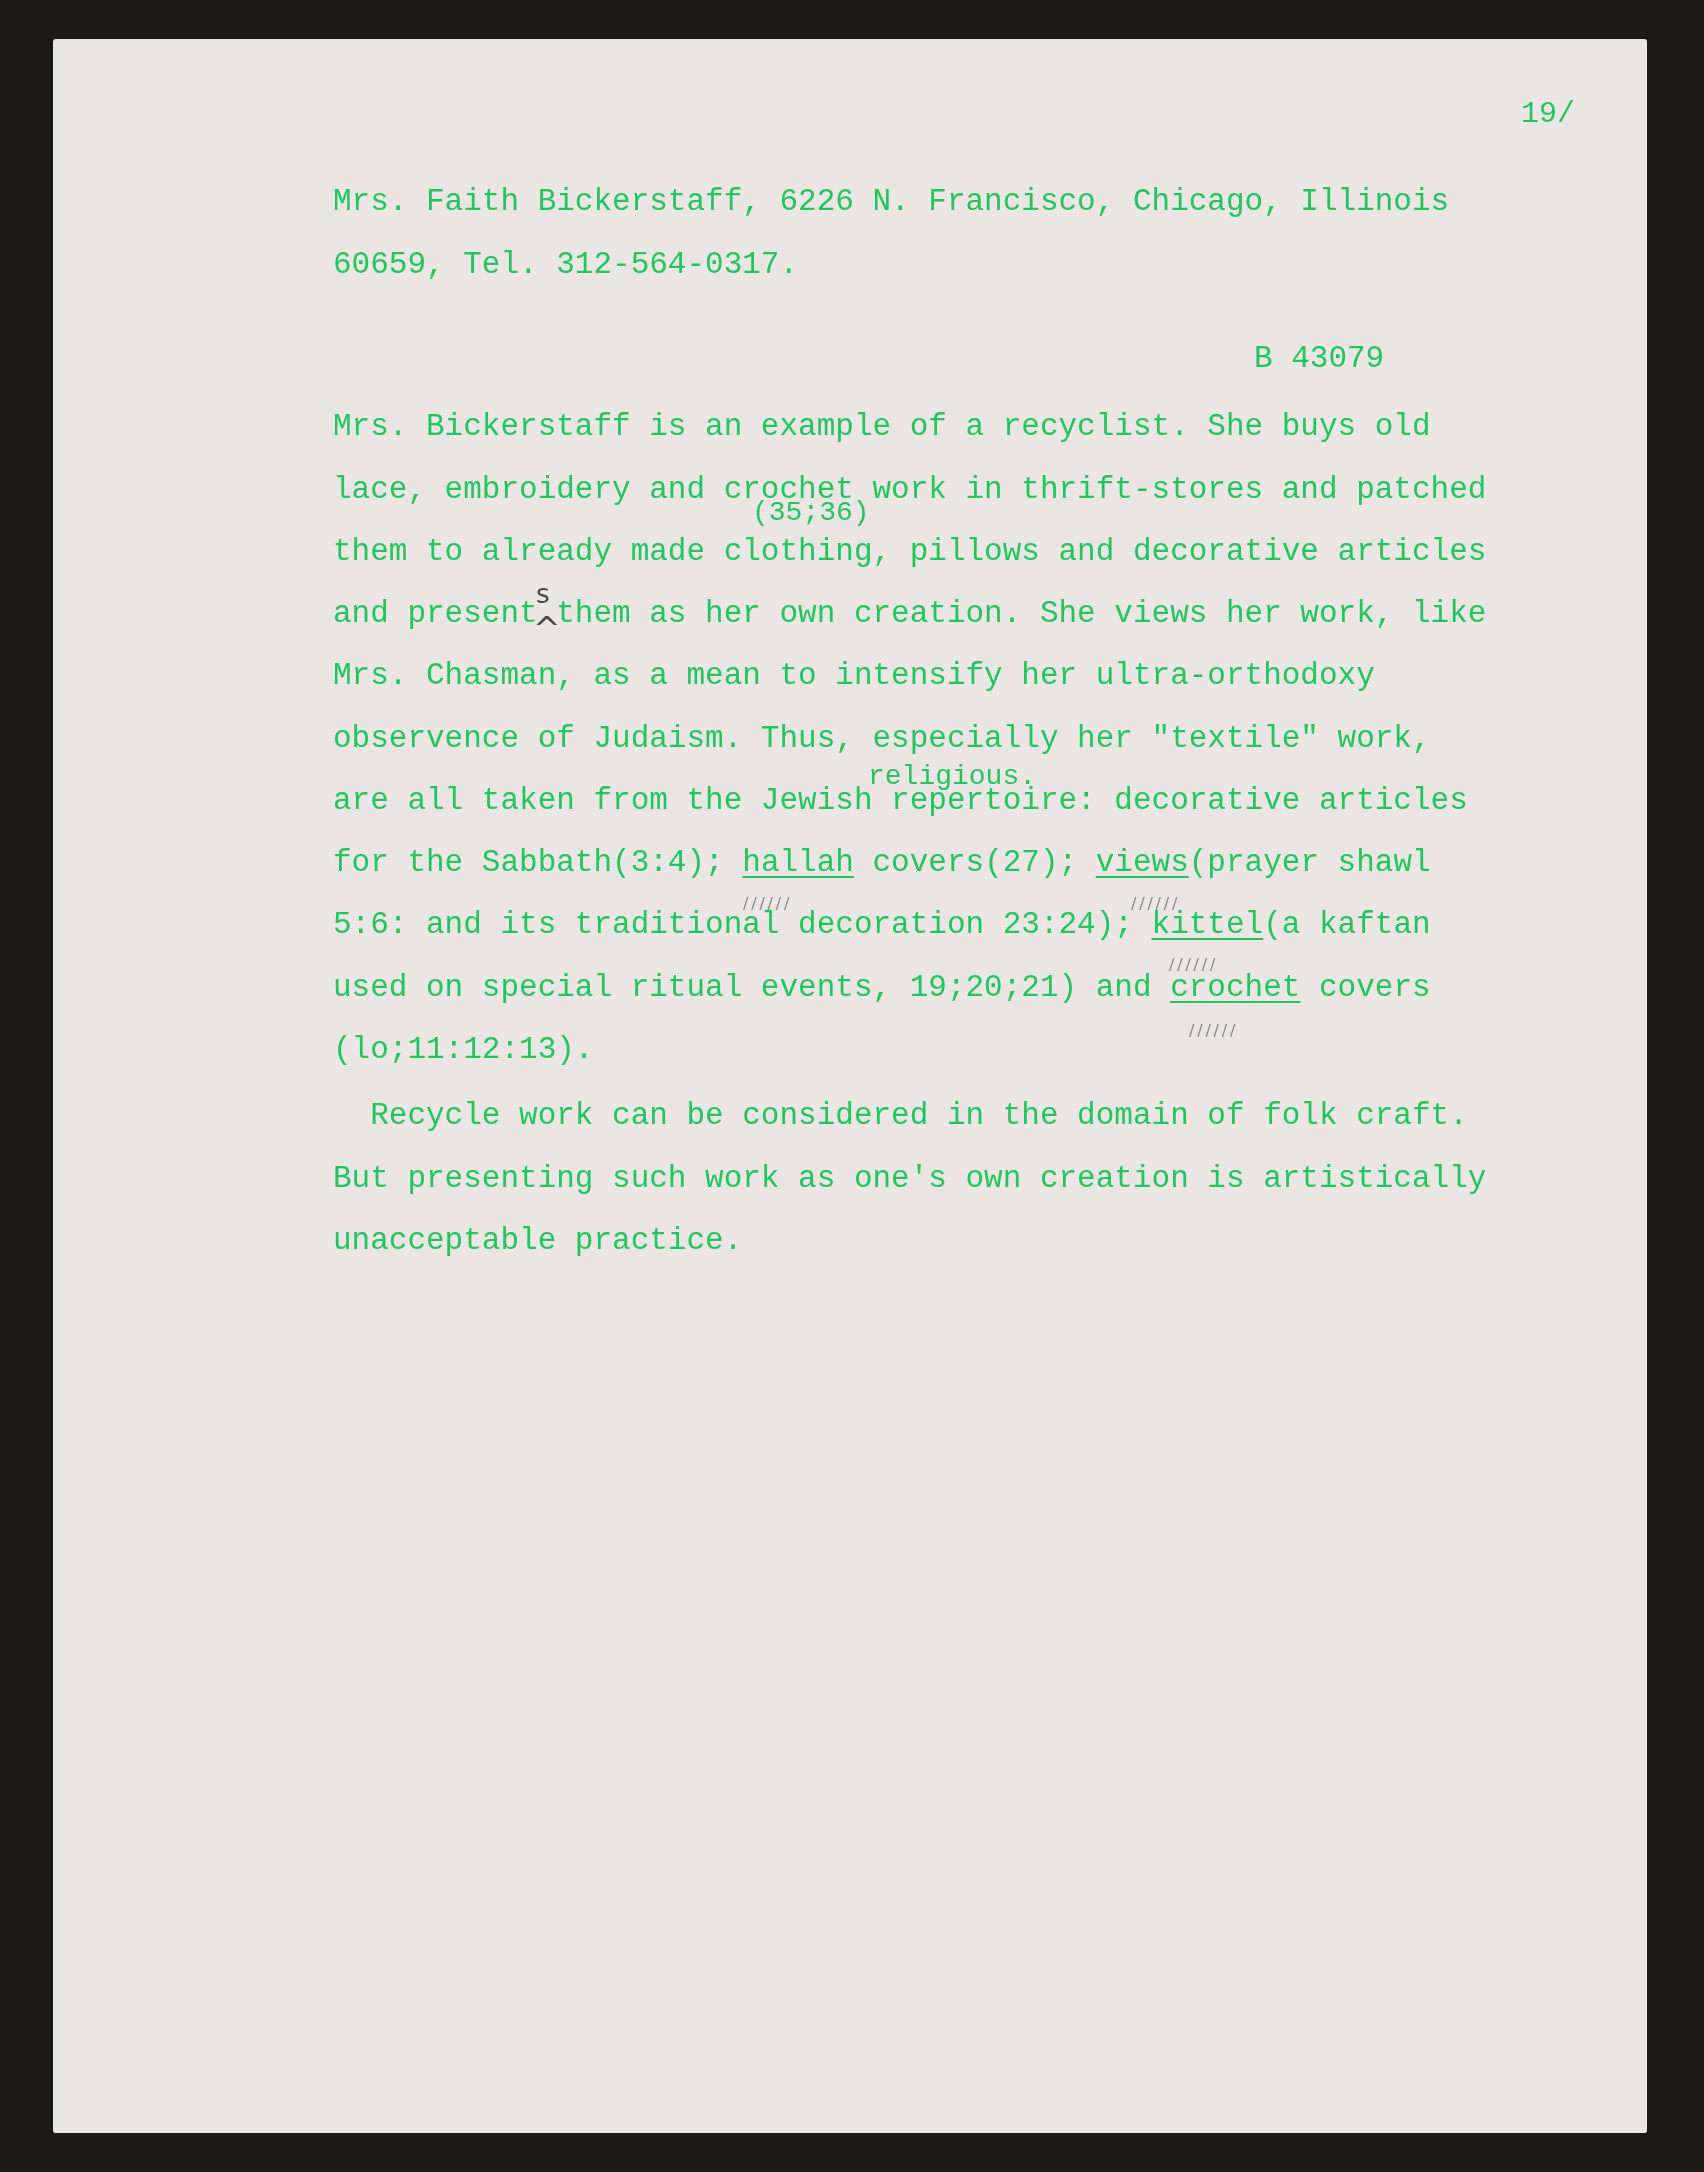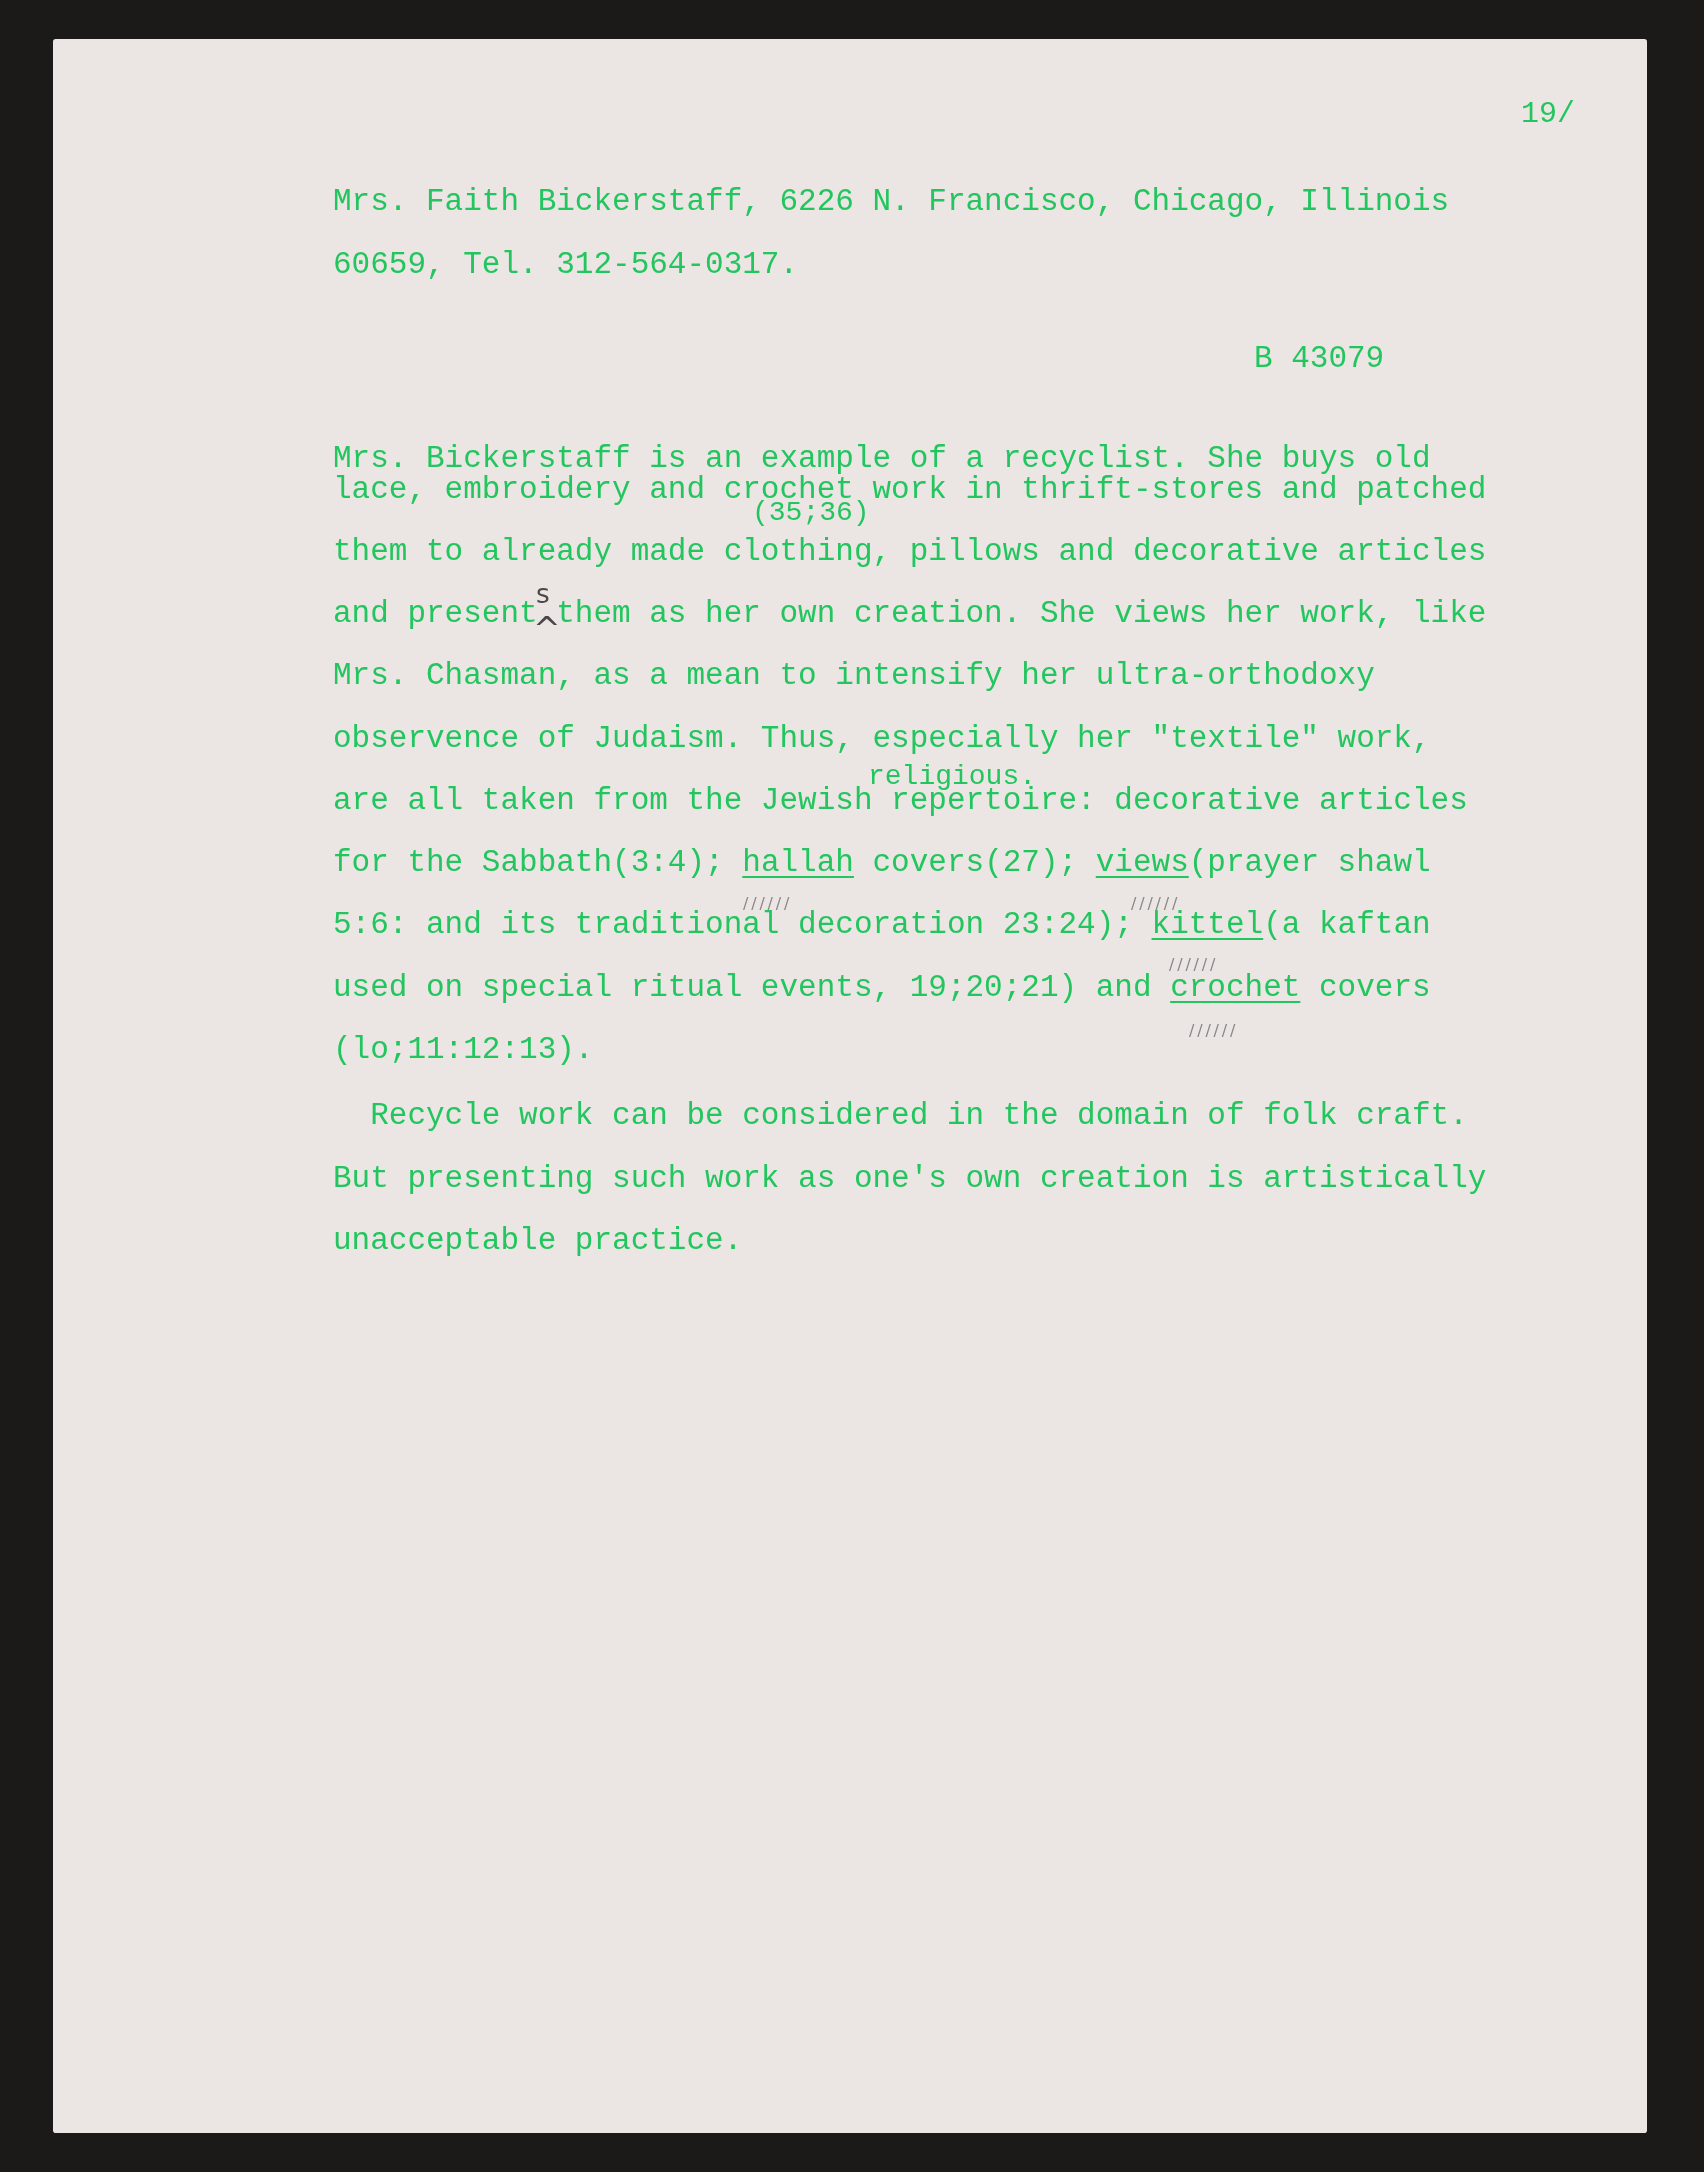--- a/index.html
+++ b/index.html
@@ -36,21 +36,21 @@
 
 <div class="page"></div>
 
 <div class="ln" style="left:1521px; top:99px; font-size:30px;">19/</div>
 
 <div class="ln" style="top:186px;">Mrs. Faith Bickerstaff, 6226 N. Francisco, Chicago, Illinois</div>
 <div class="ln" style="top:249px;">60659, Tel. 312-564-0317.</div>
 
 <div class="ln" style="left:1254px; top:343px;">B 43079</div>
 
-<div class="ln" style="top:411px;margin-top:32px;">Mrs. Bickerstaff is an example of a recyclist. She buys old</div>
+<div class="ln" style="top:411px;">Mrs. Bickerstaff is an example of a recyclist. She buys old</div>
 <div class="ln" style="top:474px;">lace, embroidery and crochet work in thrift-stores and patched</div>
 <div class="ln small" style="left:752px; top:499px;">(35;36)</div>
 <div class="ln" style="top:536px;">them to already made clothing, pillows and decorative articles</div>
 <div class="ln" style="top:598px;">and present them as her own creation. She views her work, like</div>
 <div class="ln hand" style="left:536px; top:581px;">s</div>
 <div class="ln hand" style="left:533px; top:613px; font-size:33px;">^</div>
 <div class="ln" style="top:660px;">Mrs. Chasman, as a mean to intensify her ultra-orthodoxy</div>
 <div class="ln" style="top:723px;">observence of Judaism. Thus, especially her "textile" work,</div>
 <div class="ln small" style="left:868px; top:763px;">religious.</div>
 <div class="ln" style="top:785px;">are all taken from the Jewish repertoire: decorative articles</div>

